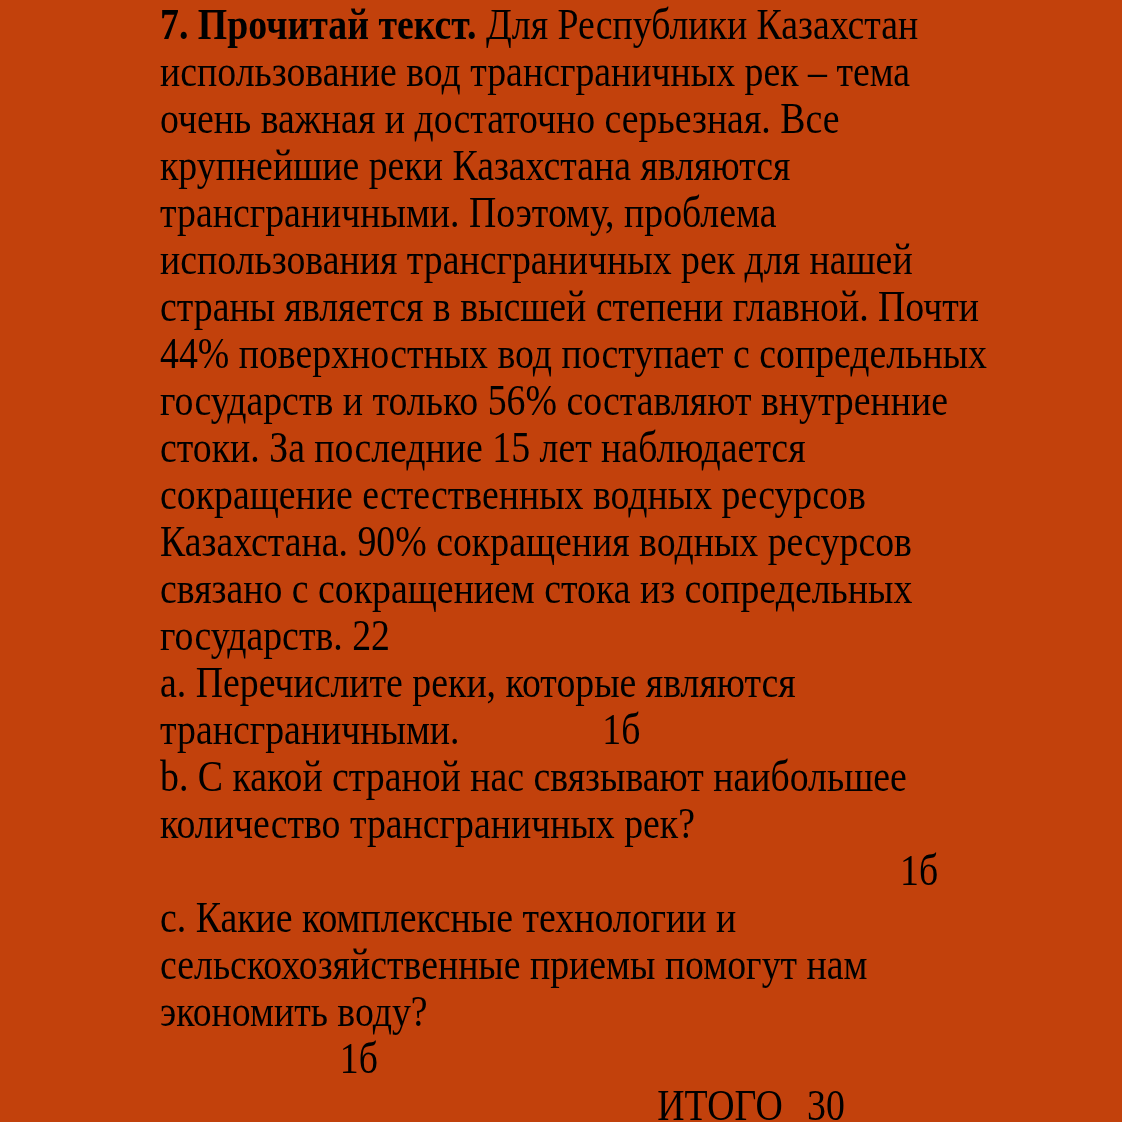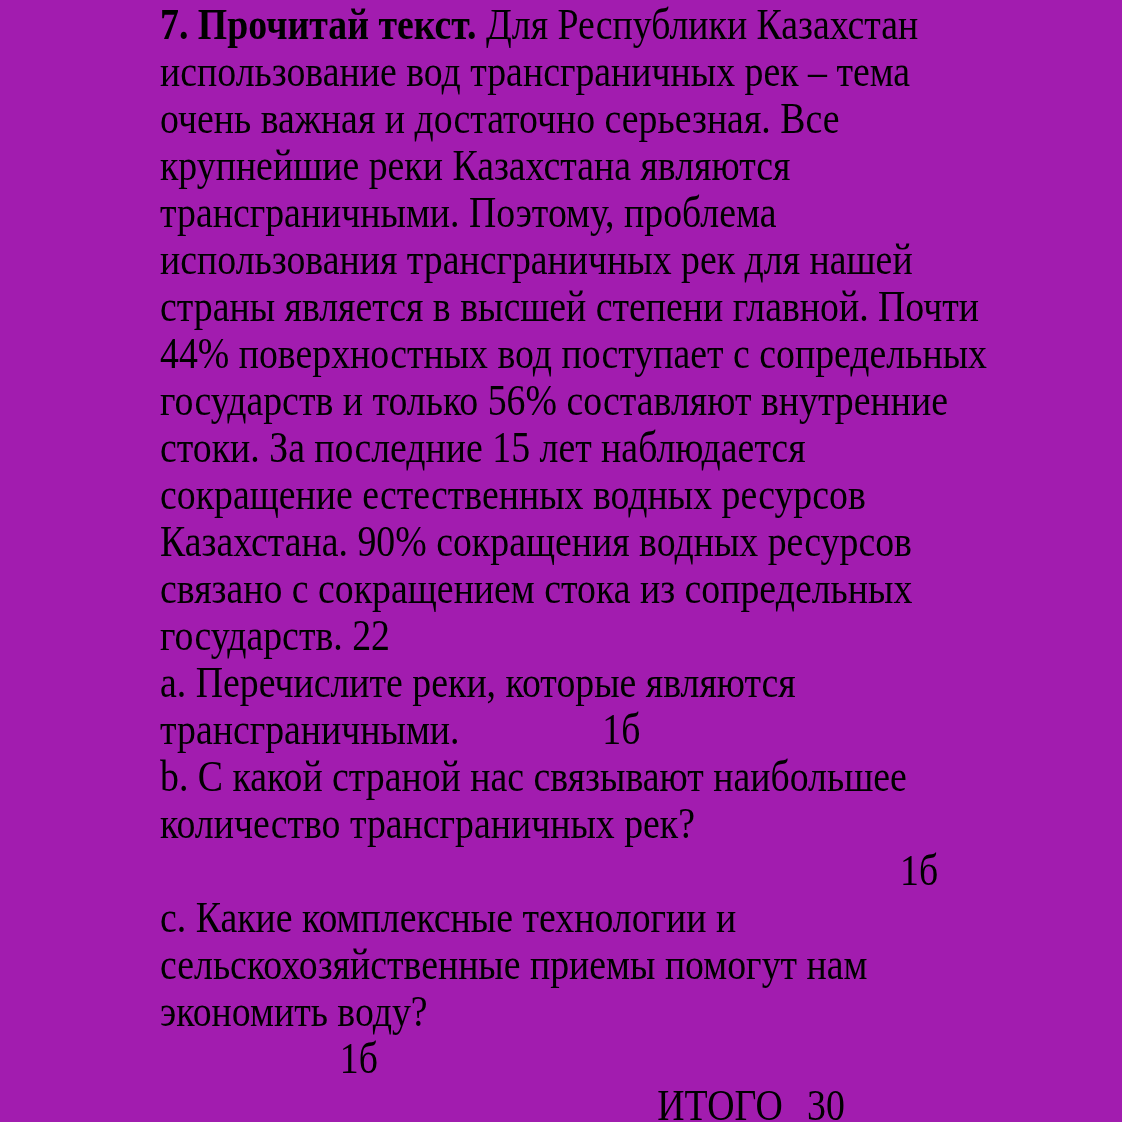--- a/index.html
+++ b/index.html
@@ -3,21 +3,21 @@
 <meta charset="utf-8">
 <style>
   html, body {
     margin: 0;
     padding: 0;
   }
   .page {
     position: relative;
     width: 1122px;
     height: 1122px;
-    background: #a21caf;
+    background: #c2410c;
     overflow: hidden;
     color: #000000;
     font-family: "Liberation Serif", "DejaVu Serif", serif;
   }
   .text-block {
     position: absolute;
     left: 160px;
     top: 1px;
     width: 1040px;
     font-size: 45px;

